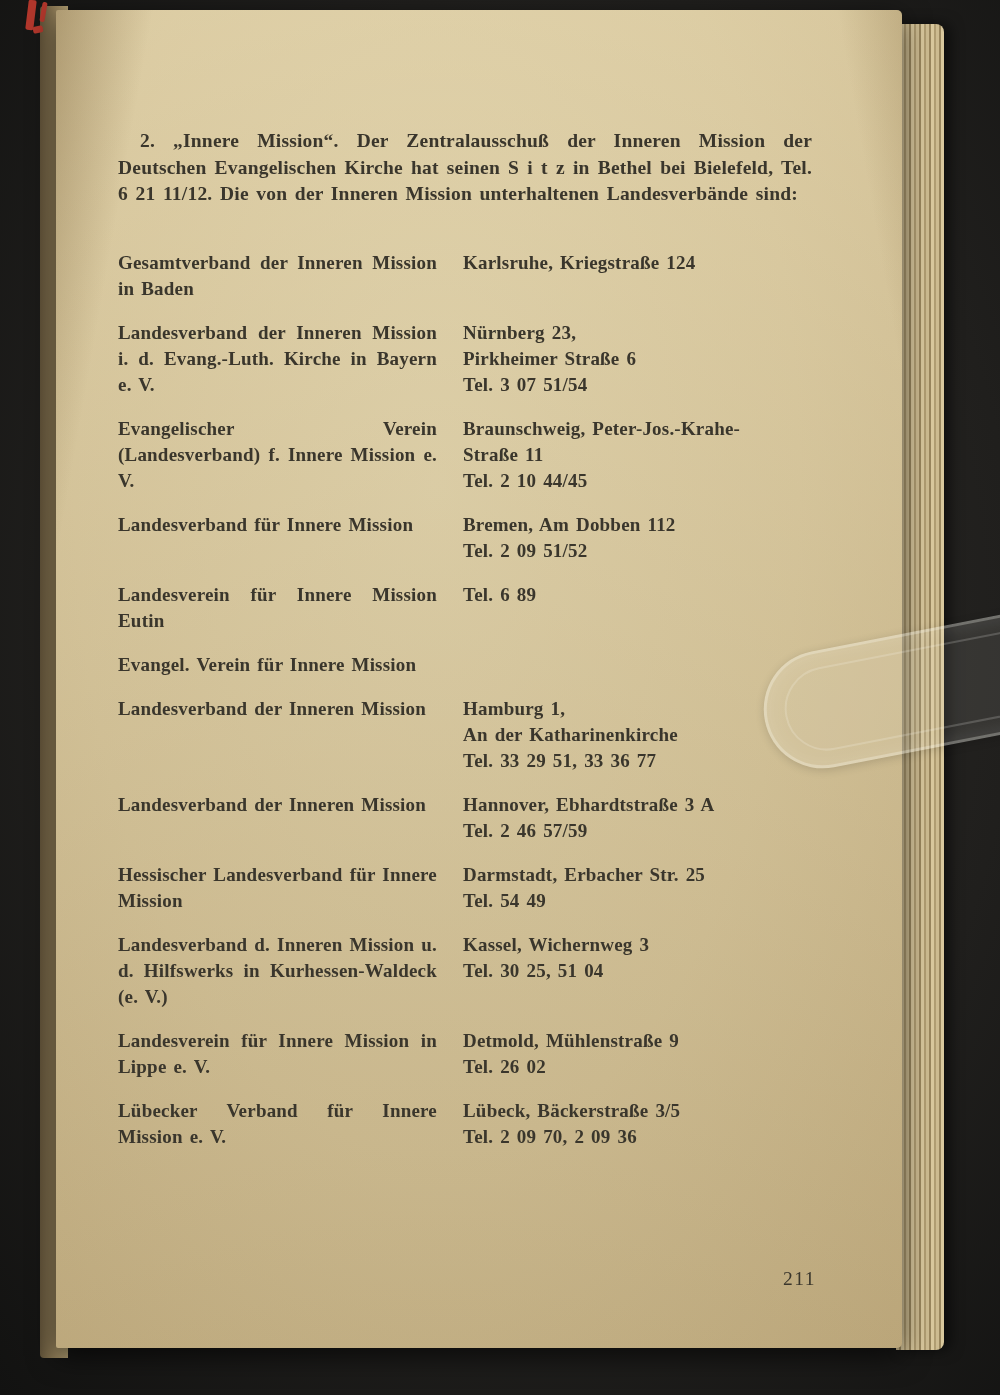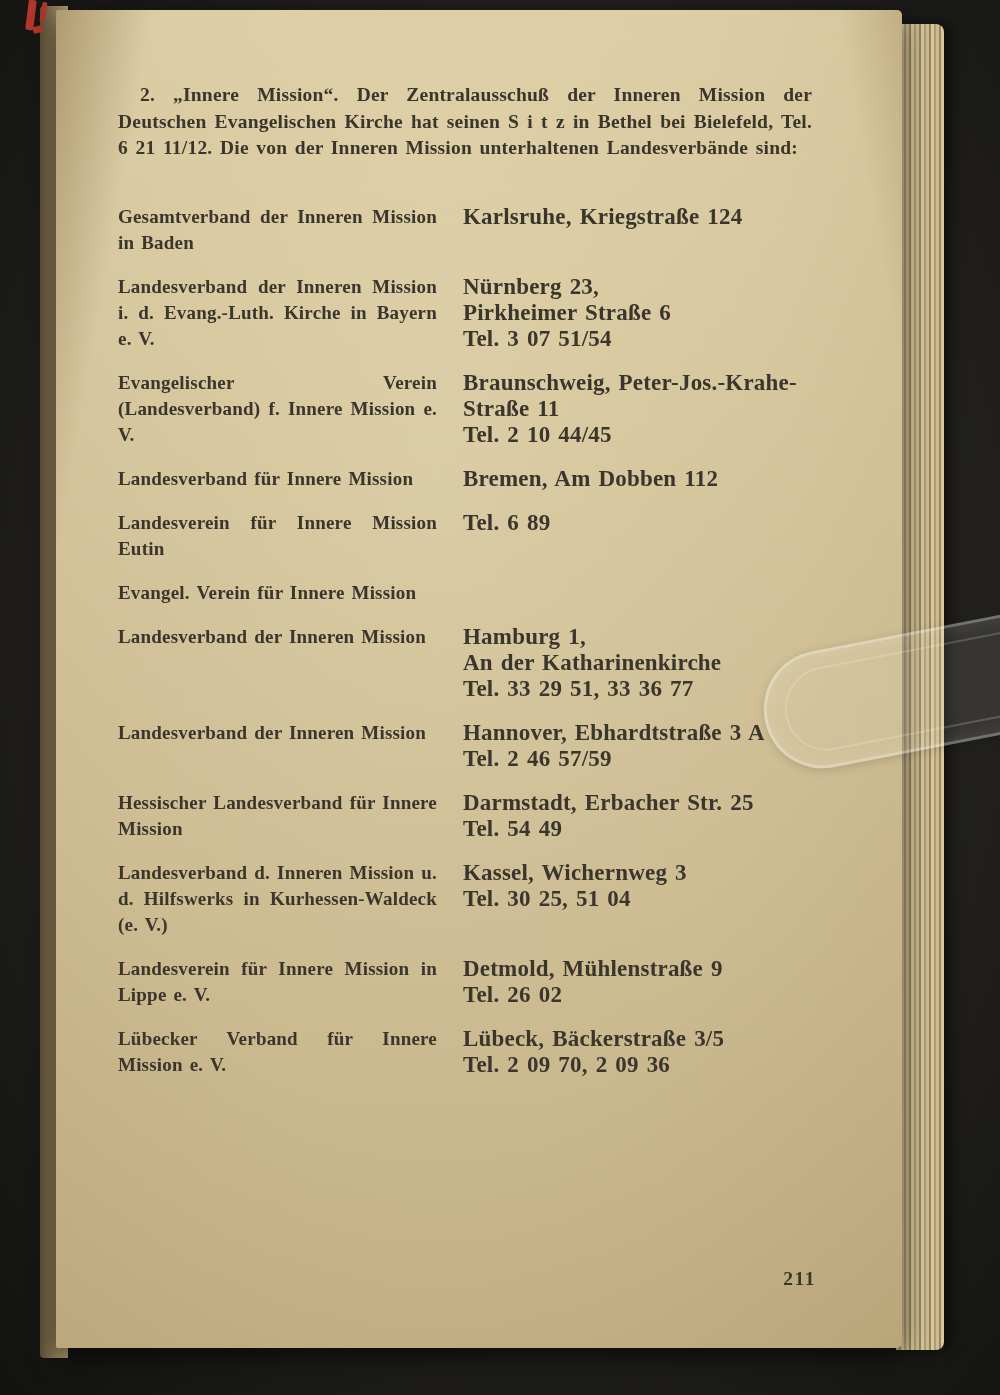--- a/index.html
+++ b/index.html
@@ -45,21 +45,21 @@
     box-shadow: 0 8px 28px rgba(0,0,0,.65);
     border-radius: 2px 5px 5px 2px;
   }
   .red-mark { position: absolute; background: #b2372c; border-radius: 2px; }
   .red-mark.m1 { left: 27px; top: 0; width: 8px; height: 30px; transform: rotate(7deg); }
   .red-mark.m2 { left: 41px; top: 2px; width: 5px; height: 20px; transform: rotate(10deg); }
   .red-mark.m3 { left: 33px; top: 26px; width: 10px; height: 7px; transform: rotate(-12deg); }
 
   .content {
     position: absolute; inset: 0;
-    padding: 72px 90px 0 62px;
+    padding: 118px 90px 0 62px;
     color: #3a362c;
     font-weight: 700;
   }
   .intro {
     font-size: 19.5px;
     line-height: 1.36;
     text-align: justify;
     text-indent: 22px;
     letter-spacing: .2px;
     word-spacing: 2.5px;
@@ -73,24 +73,24 @@
   }
   .entry-org {
     font-size: 19px;
     line-height: 26px;
     padding-right: 26px;
     text-align: justify;
     letter-spacing: .2px;
     word-spacing: 2px;
     hyphens: auto;
   }
-  .entry-addr { font-size: 23px; line-height: 26px; letter-spacing: .2px; word-spacing: 2px; }
+  .entry-addr { font-size: 19px; line-height: 26px; letter-spacing: .2px; word-spacing: 2px; }
   .page-number {
     position: absolute; right: 86px; bottom: 58px;
-    font-size: 19.5px; letter-spacing: 1.5px; font-weight: 700;
+    font-size: 19.5px; letter-spacing: 1.5px; font-weight: 400;
   }
   
   .glass-overlay {
     position: absolute; right: -72px; top: 632px;
     width: 310px; height: 118px;
     border: 3px solid rgba(255,255,250,.30);
     border-radius: 70px;
     background: rgba(245,243,232,.10);
     transform: rotate(-11deg);
     box-shadow: inset 0 0 20px rgba(255,255,255,.10), 0 2px 10px rgba(0,0,0,.15);
@@ -138,20 +138,21 @@
             <div class="entry-addr">
               <div class="addr-line">Braunschweig, Peter-Jos.-Krahe-</div>
               <div class="addr-line">Straße 11</div>
               <div class="addr-line">Tel. 2 10 44/45</div>
             </div>
           </div>
           <div class="entry-row">
             <div class="entry-org">Landesverband für Innere Mission</div>
             <div class="entry-addr">
               <div class="addr-line">Bremen, Am Dobben 112</div>
+              <div class="addr-line">Tel. 2 09 51/52</div>
             </div>
           </div>
           <div class="entry-row">
             <div class="entry-org">Landesverein für Innere Mission Eutin</div>
             <div class="entry-addr">
               <div class="addr-line">Tel. 6 89</div>
             </div>
           </div>
           <div class="entry-row">
             <div class="entry-org">Evangel. Verein für Innere Mission</div>

